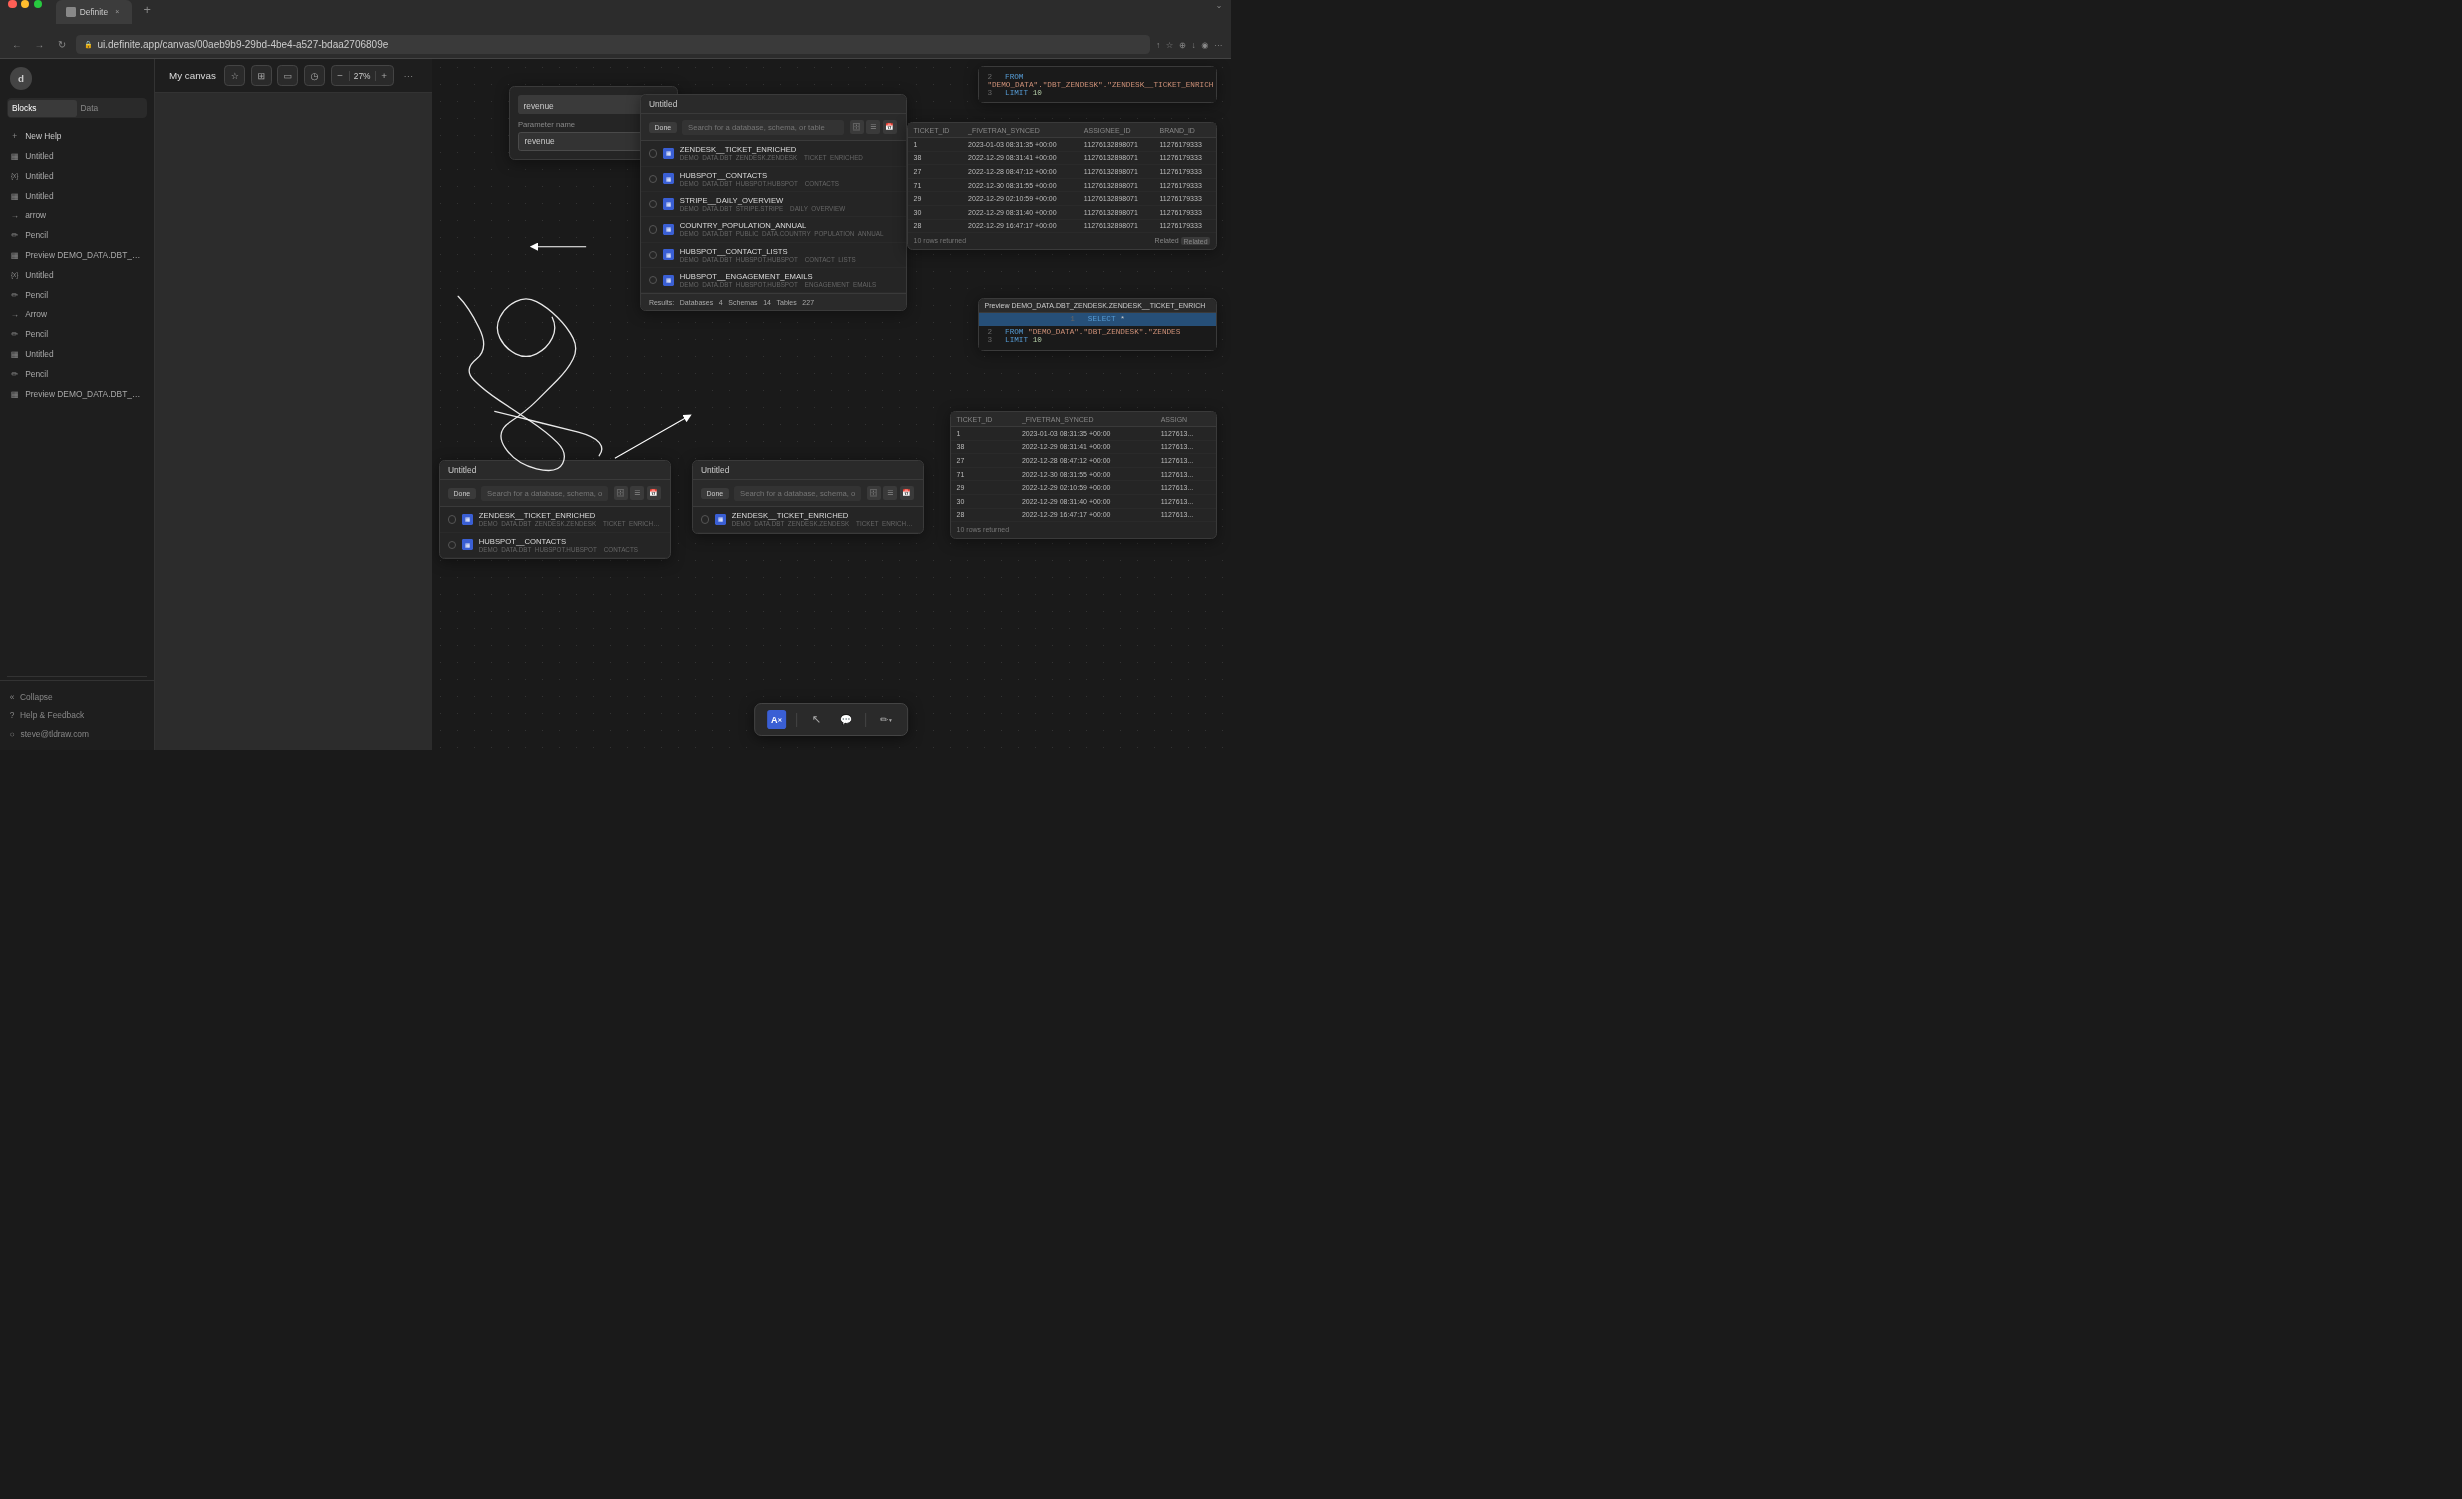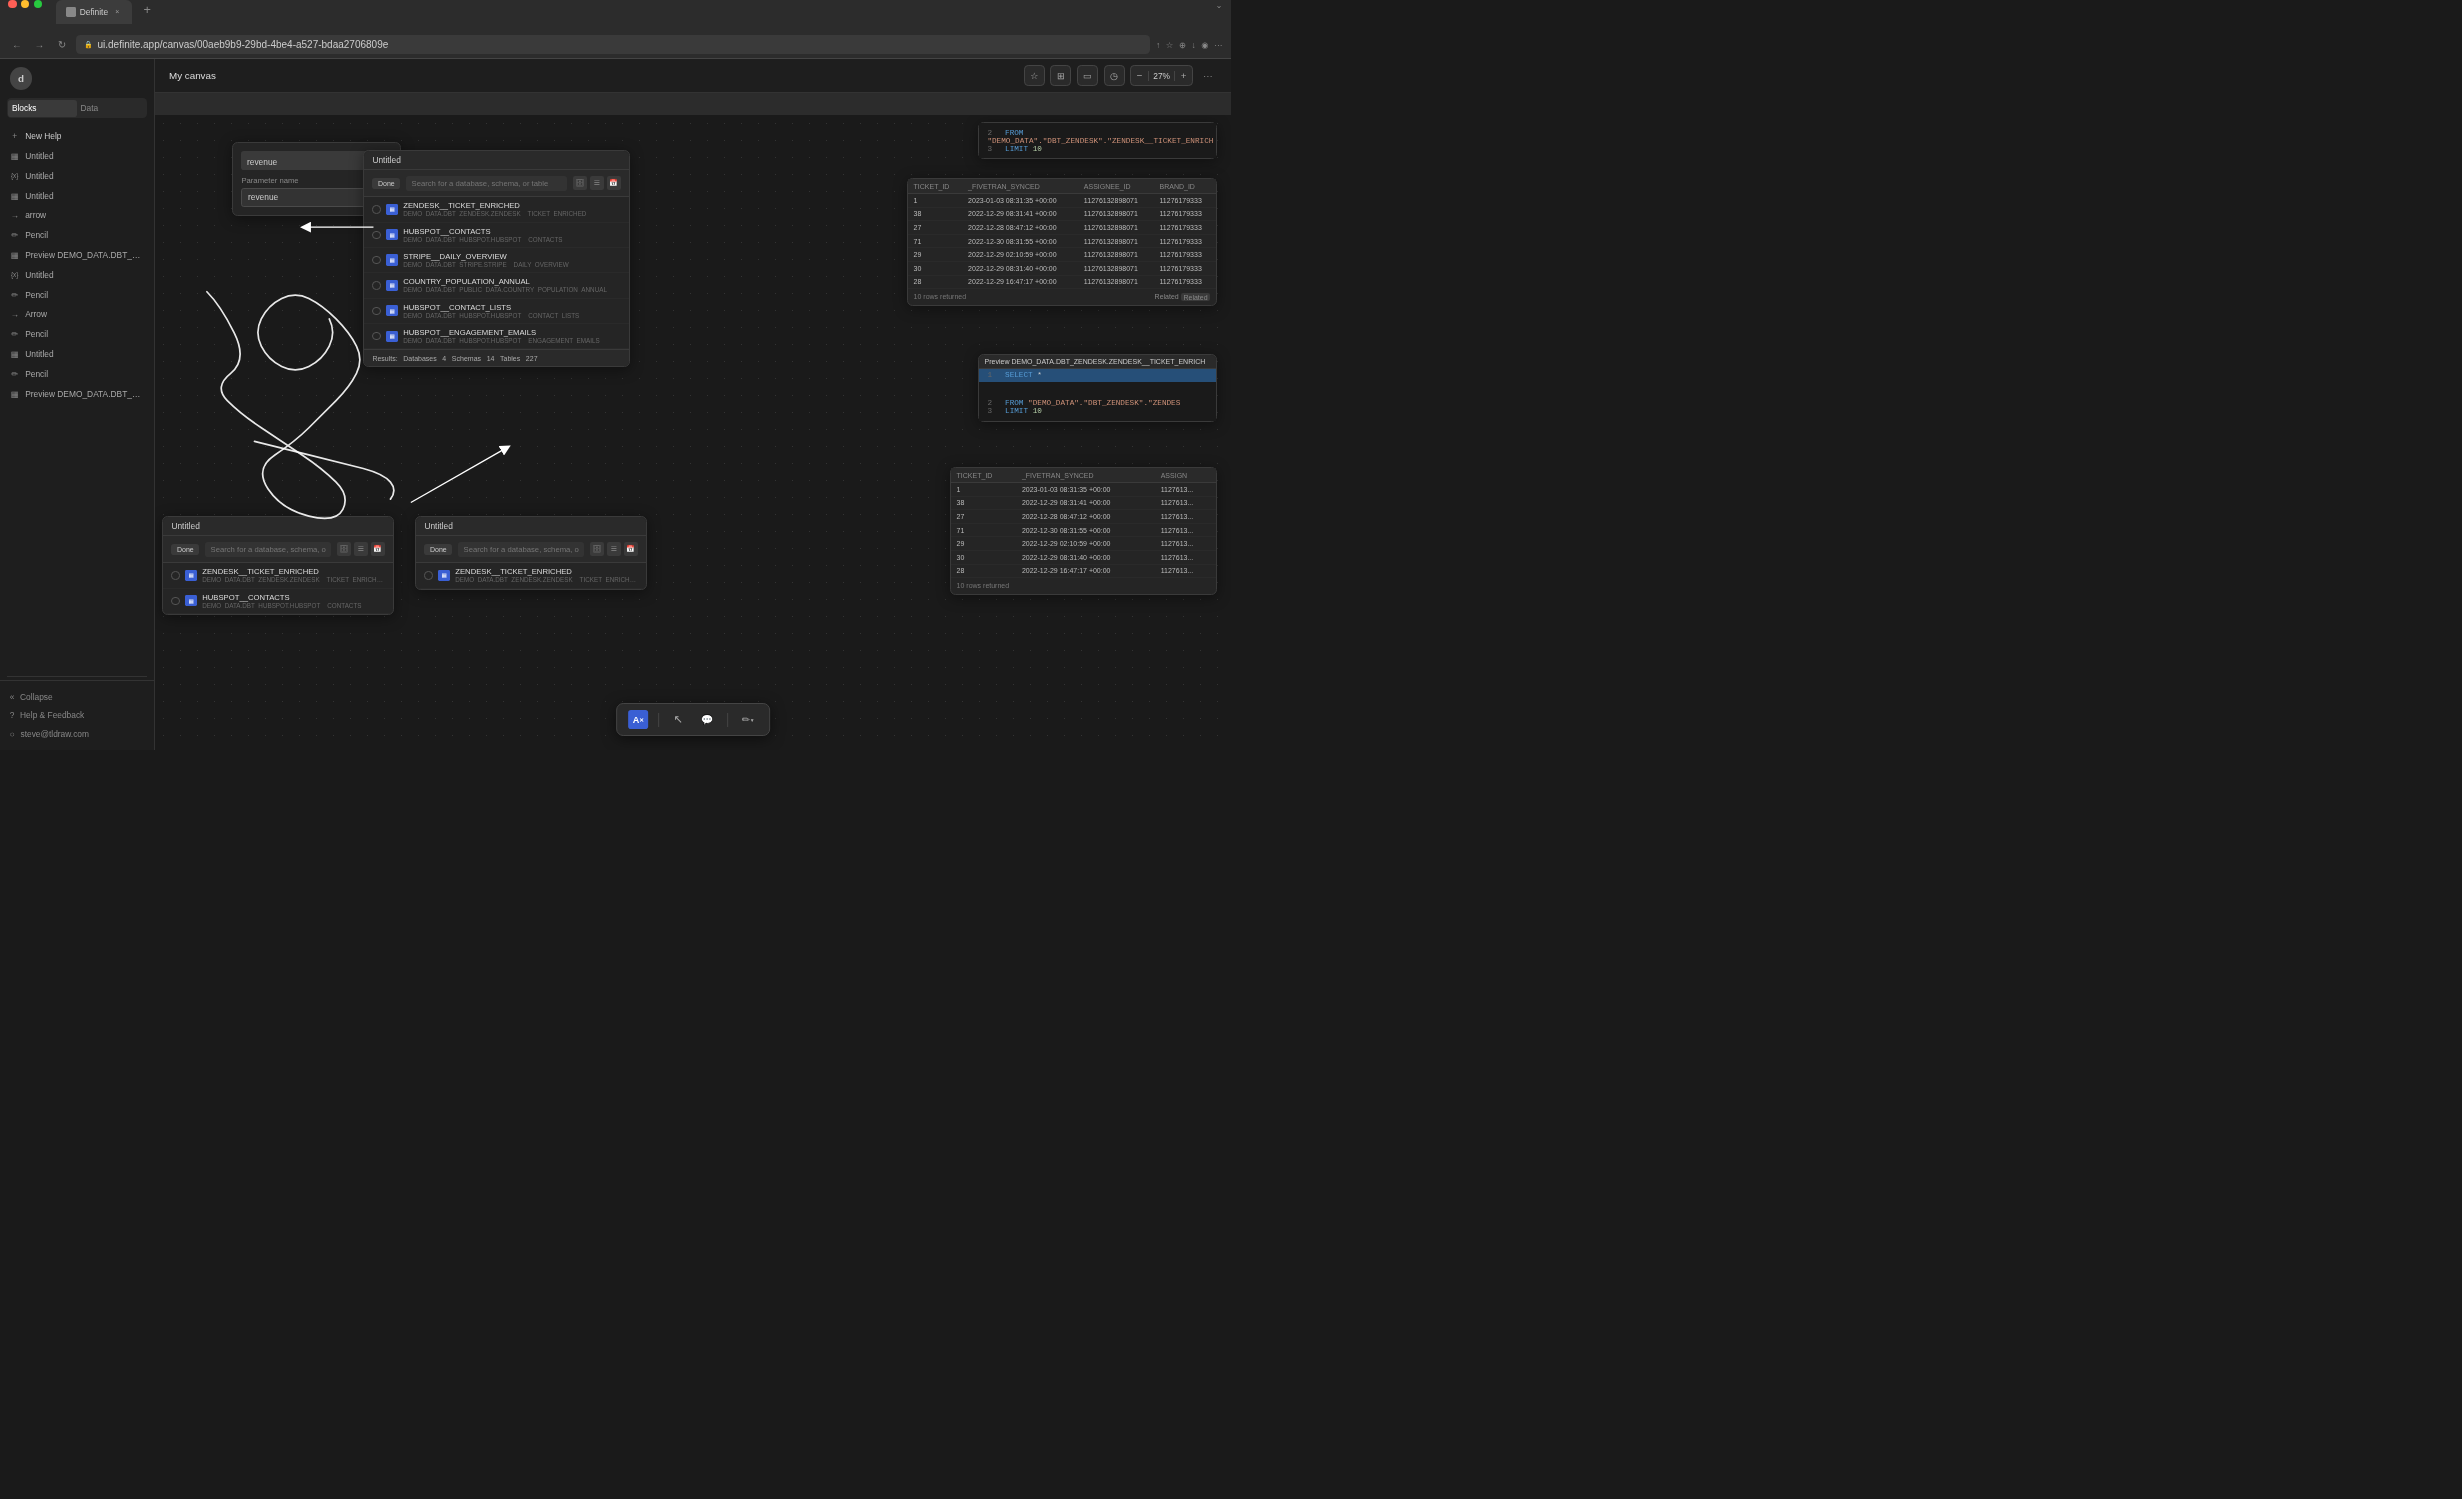--- a/index.html
+++ b/index.html
@@ -38,21 +38,21 @@
     .sidebar-tab.active { background: #3a3a3a; color: #fff; }
     .sidebar-items { flex: 1; overflow-y: auto; padding: 2.8px 0; }
     .sidebar-item { display: flex; align-items: center; gap: 5.6px; padding: 4.9px 9.8px; cursor: pointer; color: #aaa; font-size: 8.4px; }
     .sidebar-item .icon { width: 9.8px; height: 9.8px; flex-shrink: 0; display: flex; align-items: center; justify-content: center; color: #888; font-size: 8.4px; }
     .sidebar-item .label { white-space: nowrap; overflow: hidden; text-overflow: ellipsis; }
     .sidebar-item.new-block { color: #ccc; }
     .sidebar-footer { padding: 7px 9.8px; border-top: 0.7px solid #333; }
     .footer-item { display: flex; align-items: center; gap: 5.6px; padding: 4.2px 0; color: #888; font-size: 8.4px; cursor: pointer; }
 
     
-    .main { flex: 1; display: flex; flex-direction: column; overflow: hidden; gap: 22px; }
+    .main { flex: 1; display: flex; overflow: hidden; }
     .main-header { height: 34px; background: #1e1e1e; border-bottom: 0.7px solid #333; display: flex; align-items: center; padding: 0 14px; gap: 8.4px; }
     .canvas-title { color: #ddd; font-size: 9.8px; font-weight: 500; flex: 1; }
     .header-tools { display: flex; align-items: center; gap: 5.6px; }
     .tool-btn { width: 21px; height: 21px; background: #2a2a2a; border: 0.7px solid #444; border-radius: 4.2px; display: flex; align-items: center; justify-content: center; color: #aaa; cursor: pointer; font-size: 9.1px; }
     .zoom-control { display: flex; align-items: center; background: #2a2a2a; border: 0.7px solid #444; border-radius: 4.2px; height: 21px; }
     .zoom-btn { width: 17px; height: 21px; display: flex; align-items: center; justify-content: center; color: #aaa; cursor: pointer; font-size: 9.8px; }
     .zoom-val { color: #ccc; font-size: 8.4px; padding: 0 4.2px; border-left: 0.7px solid #444; border-right: 0.7px solid #444; }
     .tool-more { color: #888; font-size: 9.8px; cursor: pointer; padding: 0 4.2px; }
 
     
@@ -410,21 +410,21 @@
           </div>
           <div class="rows-returned">
             <span>10 rows returned</span>
             <span style="float:right;color:#888;">Related <span style="background:#3a3a3a;border-radius:2.1px;padding:0.7px 2.8px;">Related</span></span>
           </div>
         </div>
 
         <div class="canvas-block" style="right:14px; top:239px; width:239px;">
           <div class="block-title-bar" style="font-size:7px;padding:2.8px 5.6px;">Preview DEMO_DATA.DBT_ZENDESK.ZENDESK__TICKET_ENRICH</div>
           <div class="code-block-content">
-            <div style="background:#264f78;margin:-5.6px -8.4px 17px;padding:2.8px 8.4px;">
+            <div style="background:#264f78;margin:-5.6px -8.4px 2px;padding:2.8px 8.4px;text-align:center;">
               <span class="line-num">1</span>
               <span class="kw-blue">SELECT </span><span style="color:#ccc;">*</span>
             </div>
             <div>
               <span class="line-num">2</span>
               <span class="kw-blue">FROM </span><span class="kw-string">"DEMO_DATA"."DBT_ZENDESK"."ZENDES</span>
             </div>
             <div>
               <span class="line-num">3</span>
               <span class="kw-blue">LIMIT </span><span style="color:#b5cea8;">10</span>

